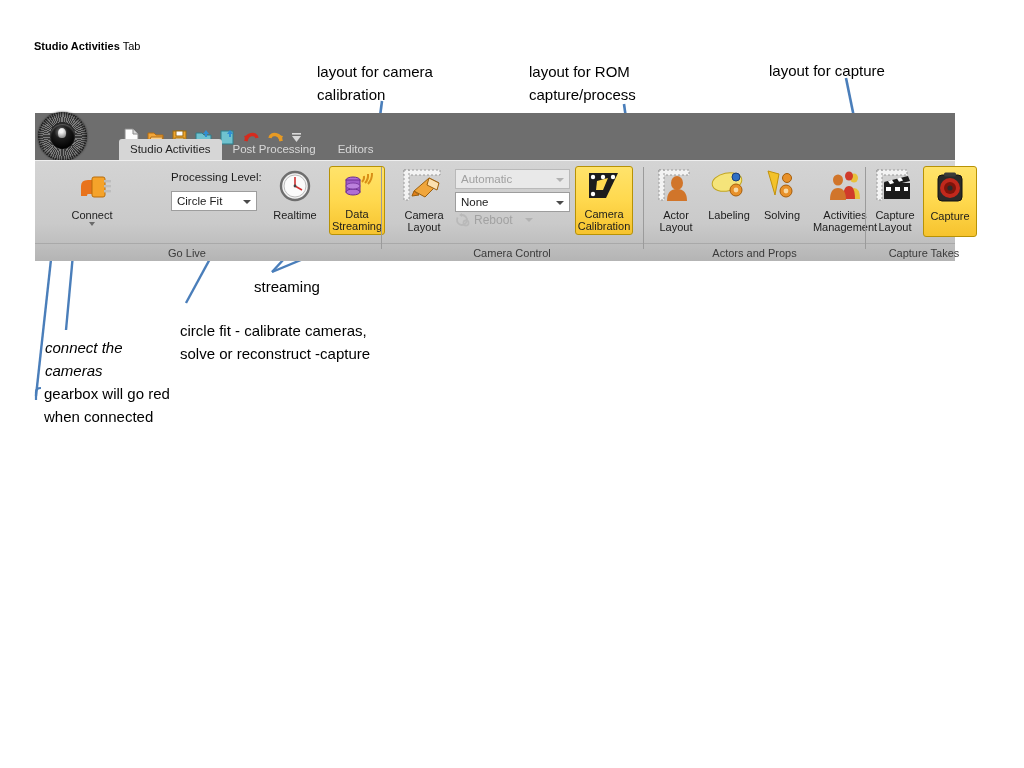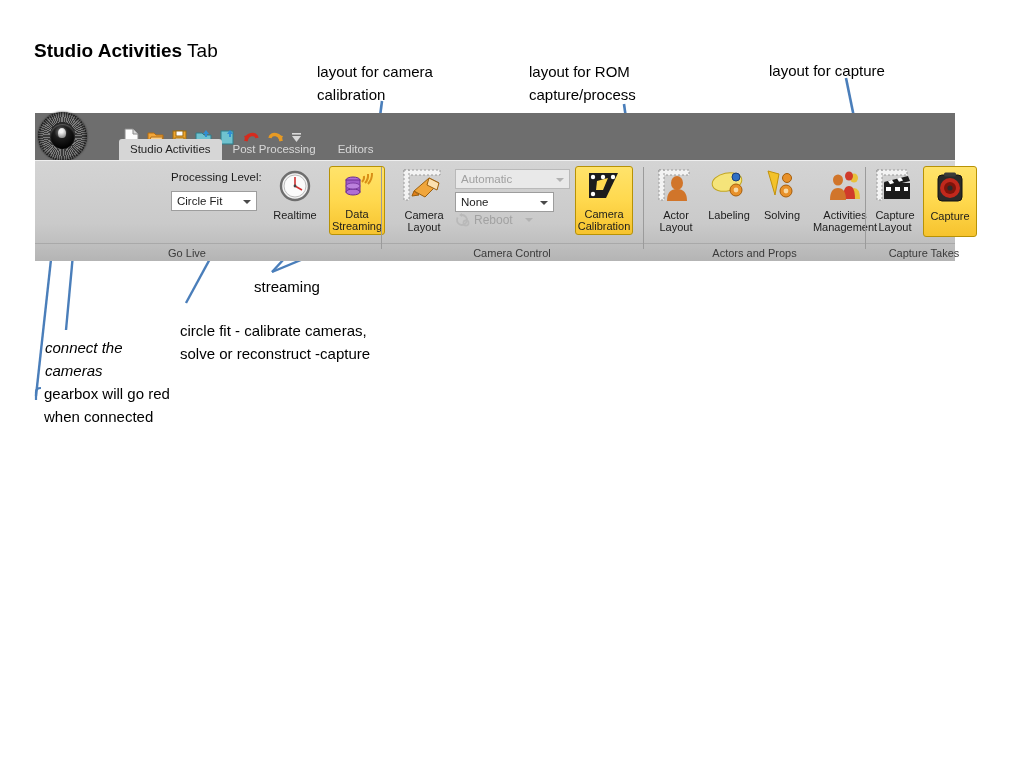--- a/index.html
+++ b/index.html
@@ -16,21 +16,21 @@
     position:absolute;
     font-family:"Liberation Sans", sans-serif;
     font-size:15px;
     color:#000000;
     line-height:23px;
     white-space:pre;
   }
   #page-title{
     position:absolute;
     left:34px;top:40px;
-    font-size:19px;
+    font-size:11px;
     color:#000;
     white-space:pre;
   }
   #page-title b{font-weight:bold;}
   .anno-svg{position:absolute;left:0;top:0;width:1024px;height:768px;pointer-events:none;}
 
   
   #ribbon{
     position:absolute;
     left:35px;top:113px;
@@ -249,20 +249,33 @@
       <div class="tab">Post Processing</div>
       <div class="tab">Editors</div>
     </div>
   </div>
 
   <div id="ribbon-body">
     <div class="grp-footer-line"></div>
 
     <div class="group" style="left:12px;width:310px;">
 
+      <div class="btn" style="left:12px;top:8px;width:66px;">
+        <span class="ico">
+          <svg width="40" height="34" viewBox="0 0 40 34">
+            <path d="M9 27 L9 17 Q9 11 16 11 L22 11 L22 25 L16 25 Q15 25 15 27 Z" fill="#e8731c"></path>
+            <rect x="20" y="8" width="13" height="20" rx="2" fill="#f5a32a" stroke="#b96d0a"></rect>
+            <rect x="32" y="11" width="7" height="2.4" fill="#bdbdbd"></rect>
+            <rect x="32" y="16" width="7" height="2.4" fill="#bdbdbd"></rect>
+            <rect x="32" y="21" width="7" height="2.4" fill="#bdbdbd"></rect>
+          </svg>
+        </span>
+        <span class="lbl">Connect</span>
+        <span class="dropcaret"></span>
+      </div>
 
 
       <span class="fieldlabel" style="left:124px;top:10px;">Processing Level:</span>
       <div class="combo" style="left:124px;top:30px;width:86px;">
         <span>Circle Fit</span>
         <span class="arw"></span>
       </div>
 
       <div class="btn" style="left:220px;top:8px;width:56px;">
         <span class="ico">
@@ -310,21 +323,21 @@
           </svg>
         </span>
         <span class="lbl">Camera
 Layout</span>
       </div>
 
       <div class="combo dis" style="left:68px;top:8px;width:115px;">
         <span>Automatic</span>
         <span class="arw"></span>
       </div>
-      <div class="combo" style="left:68px;top:31px;width:99px;">
+      <div class="combo" style="left:68px;top:31px;width:115px;">
         <span>None</span>
         <span class="arw"></span>
       </div>
 
       <div class="minirow" style="left:68px;top:52px;width:115px;">
         <span style="width:15px;height:14px;display:inline-block">
           <svg width="15" height="14" viewBox="0 0 15 14">
               <path d="M7 2 A5 5 0 1 1 2.6 4.5" stroke="#b9b9b9" stroke-width="1.8" fill="none"></path>
               <polygon points="7,0 7,4 4,2" fill="#b9b9b9"></polygon>
               <circle cx="11" cy="10" r="2.6" fill="none" stroke="#b9b9b9" stroke-width="1.6"></circle>

